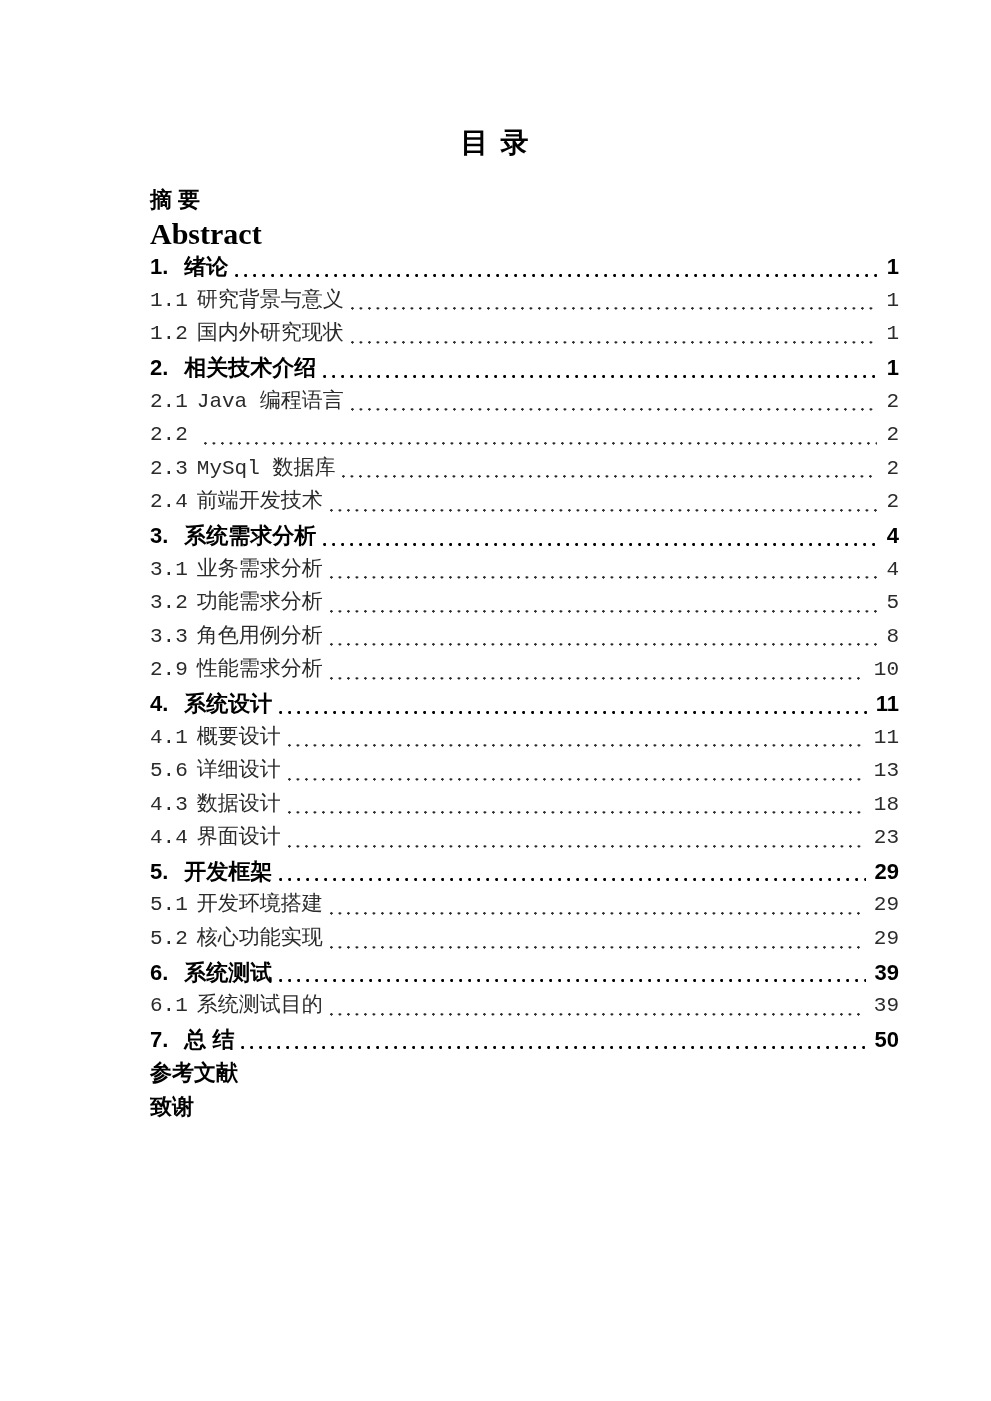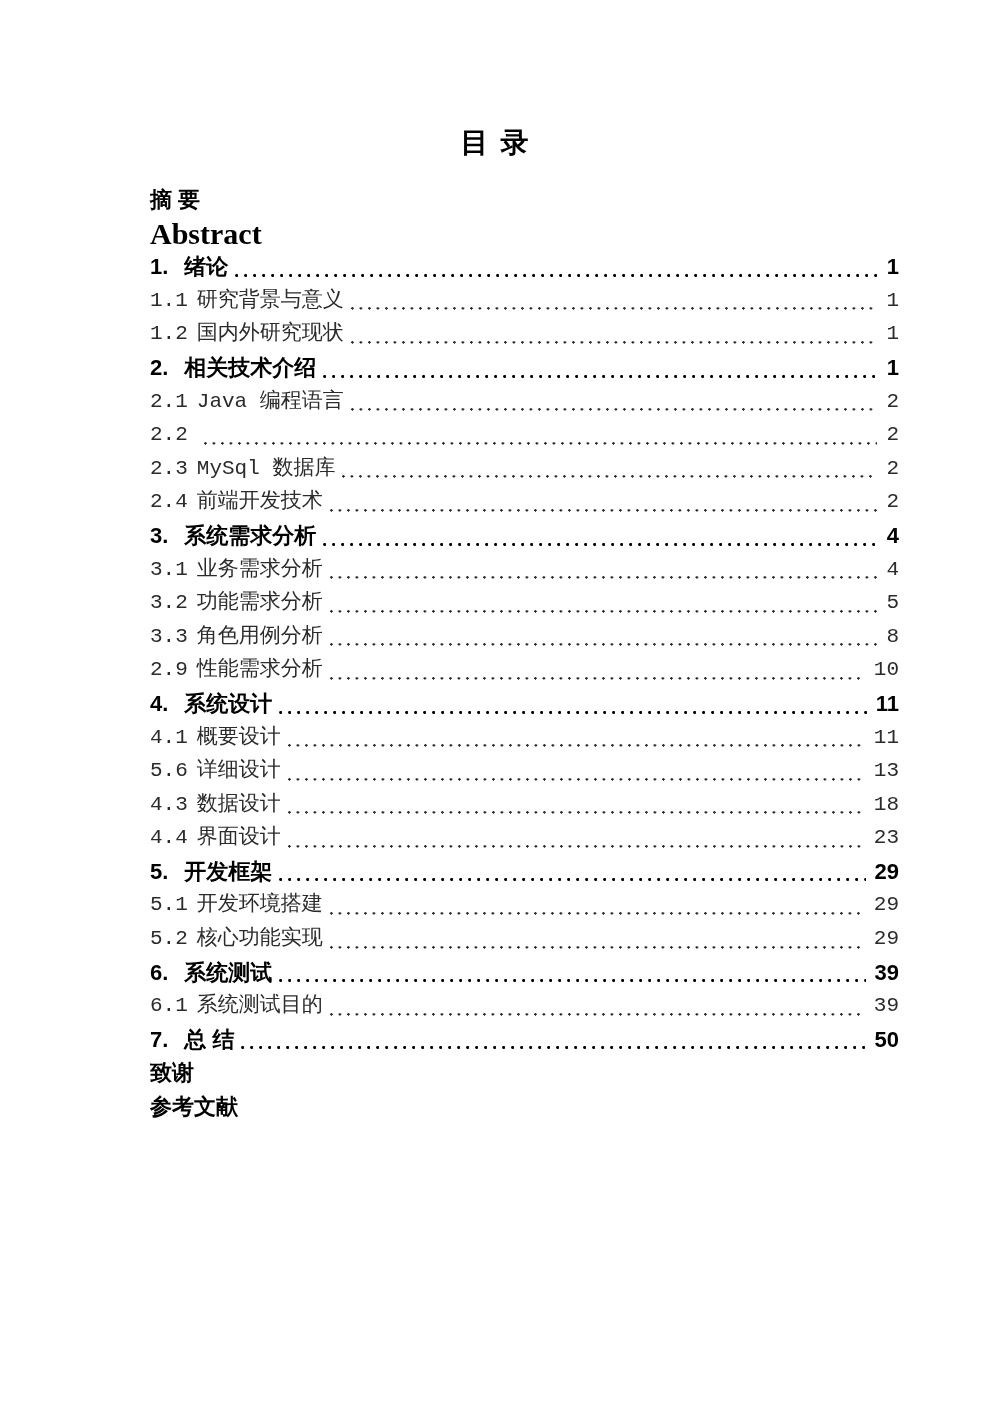--- a/index.html
+++ b/index.html
@@ -236,24 +236,24 @@
     <span class="pagenum">39</span>
   </div>
       <div class="toc-row bold">
     <span class="toc-num">7.</span>
     <span class="toc-label">总 结</span>
     <span class="leader"></span>
     <span class="pagenum">50</span>
   </div>
       <div class="toc-row bold nodots">
     
+    <span class="toc-label">参考文献</span>
+    
+    
+  </div>
+      <div class="toc-row bold nodots">
+    
     <span class="toc-label">致谢</span>
-    
-    
-  </div>
-      <div class="toc-row bold nodots">
-    
-    <span class="toc-label">参考文献</span>
     
     
   </div>
     </div>
 </div>
 
 </body></html>

